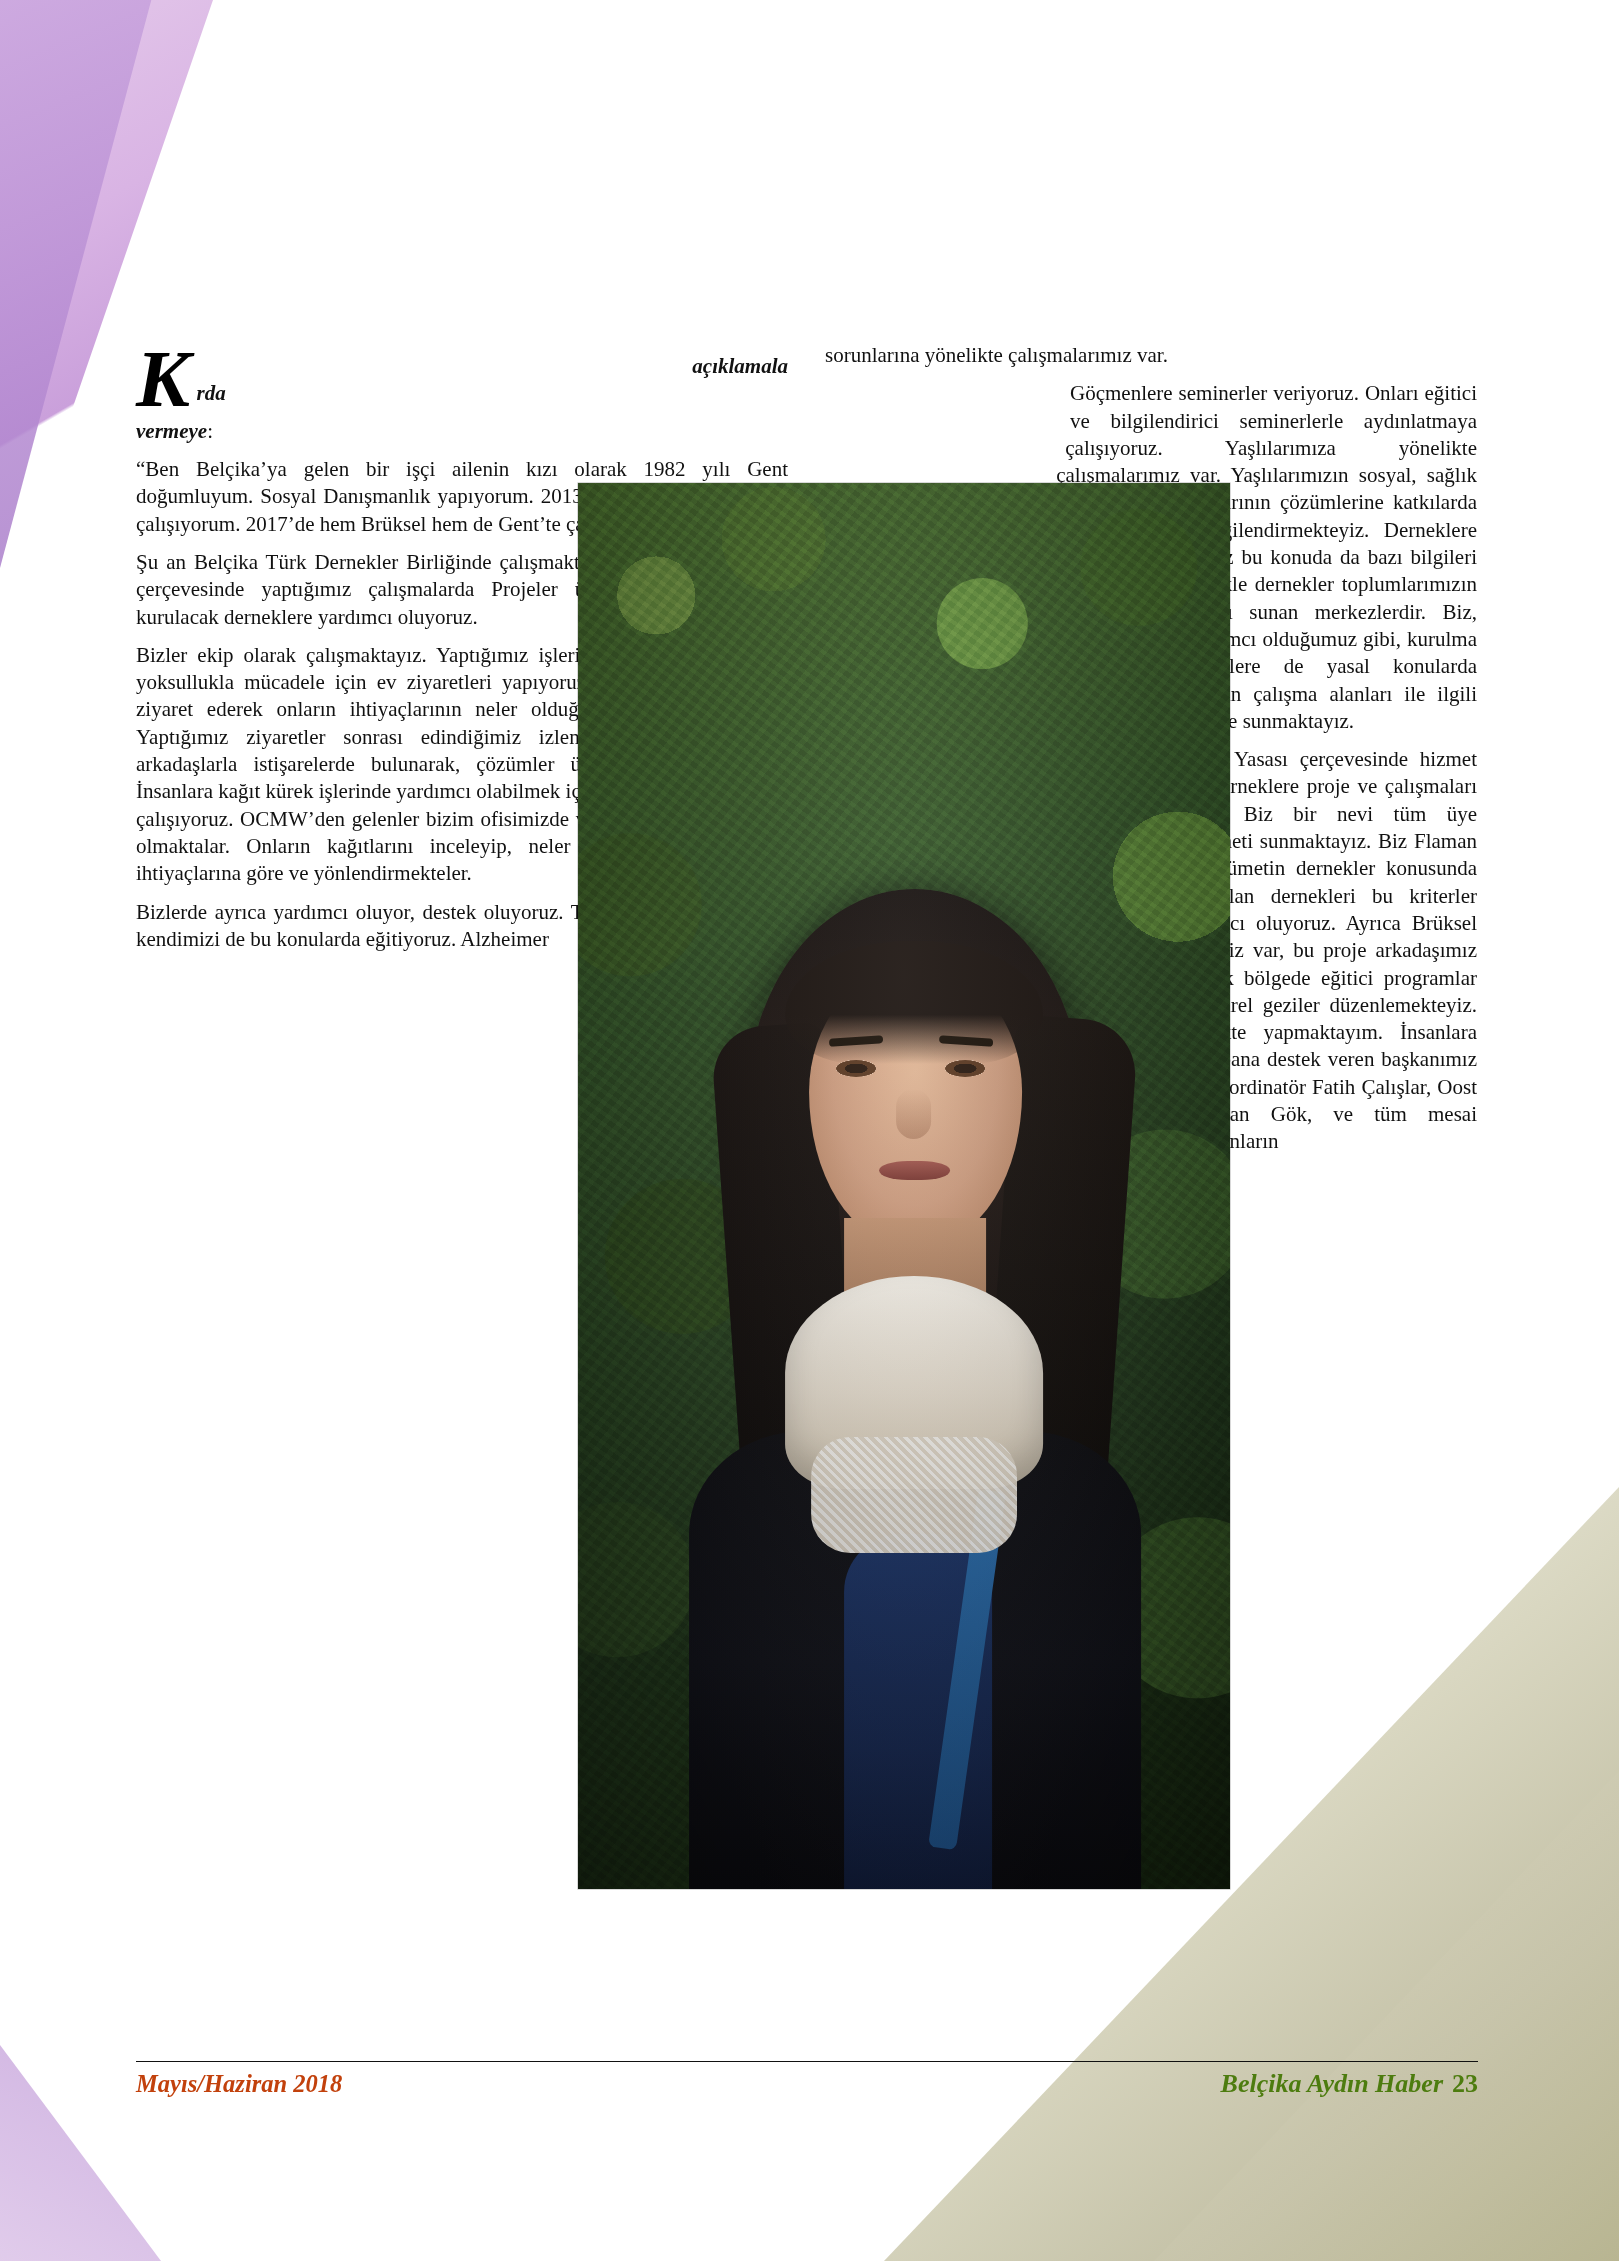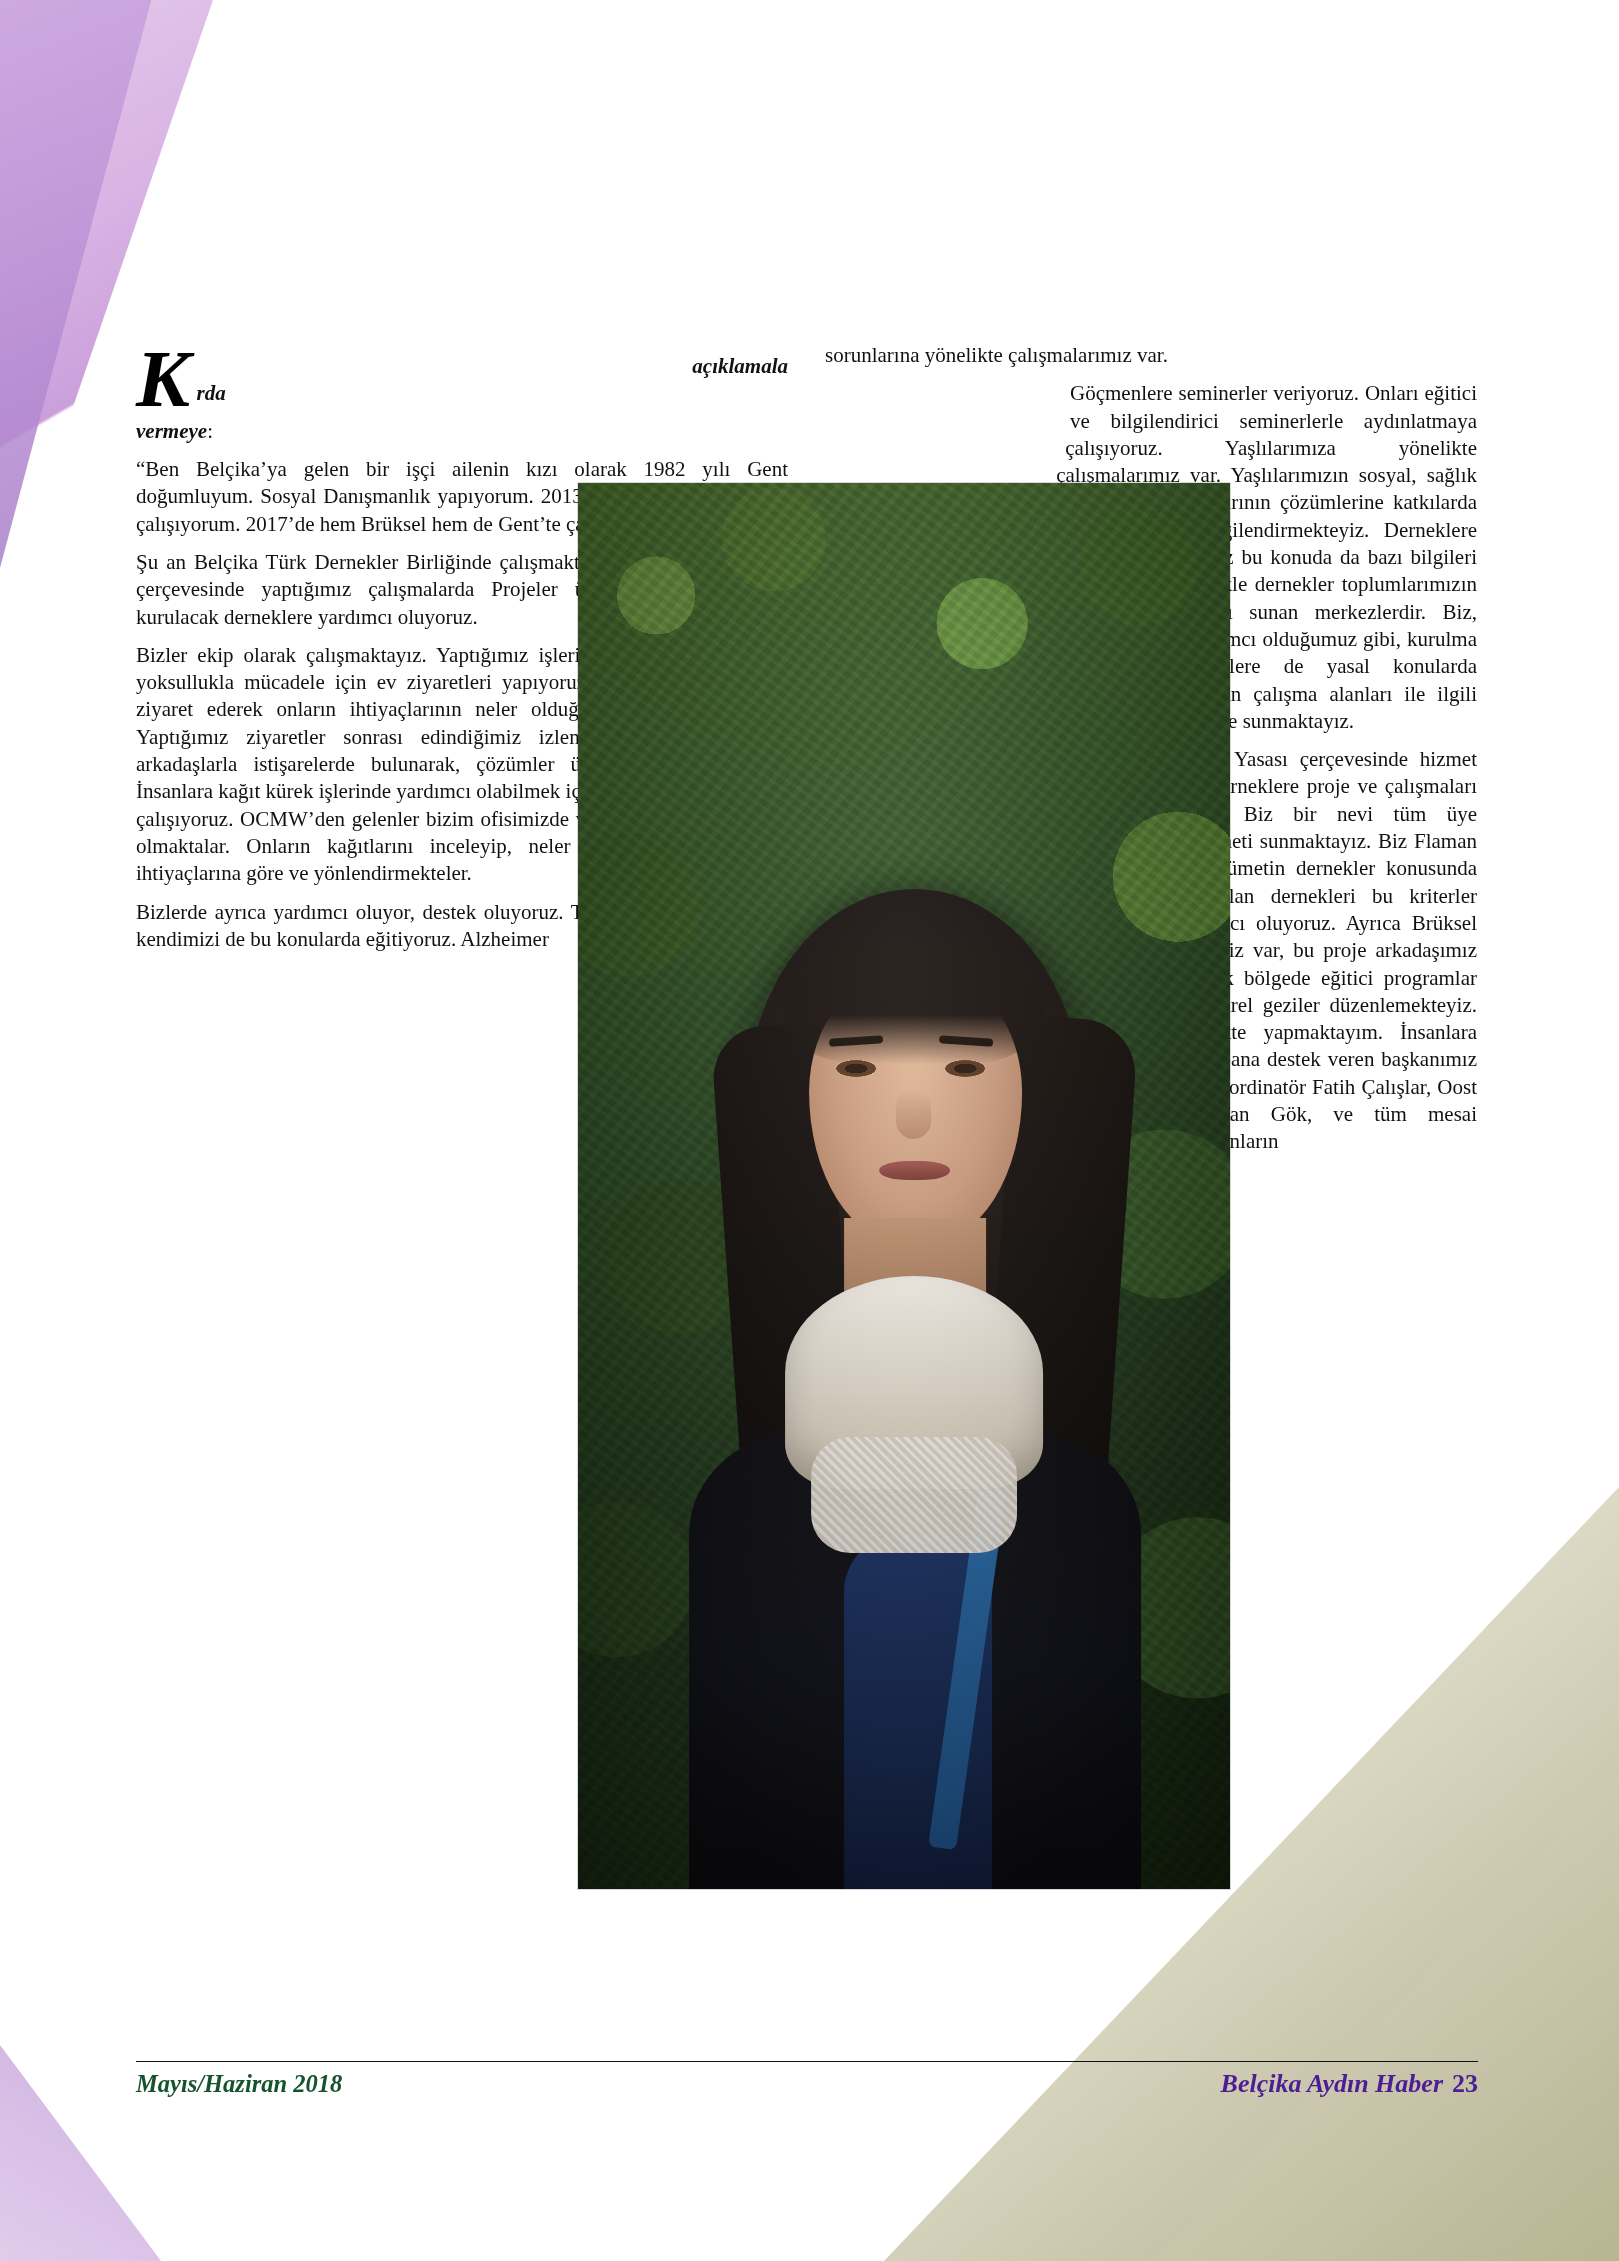--- a/index.html
+++ b/index.html
@@ -308,28 +308,28 @@
     padding-top: 6.5px;
     display: flex;
     justify-content: space-between;
     align-items: baseline;
   }
   .footer .left {
     font-family: "Liberation Serif", serif;
     font-style: italic;
     font-weight: bold;
     font-size: 24.5px;
-    color: #14532d;
+    color: #c2410c;
   }
   .footer .right {
     font-family: "Liberation Serif", serif;
     font-style: italic;
     font-weight: bold;
     font-size: 26px;
-    color: #4c1d95;
+    color: #4d7c0f;
   }
   .footer .right .pg { font-style: normal; margin-left: 9px; }
 </style>
 </head>
 <body>
 
 <div class="corner-tl"></div>
 <div class="corner-tl2"></div>
 <div class="corner-bl"></div>
 <div class="corner-br"></div>

